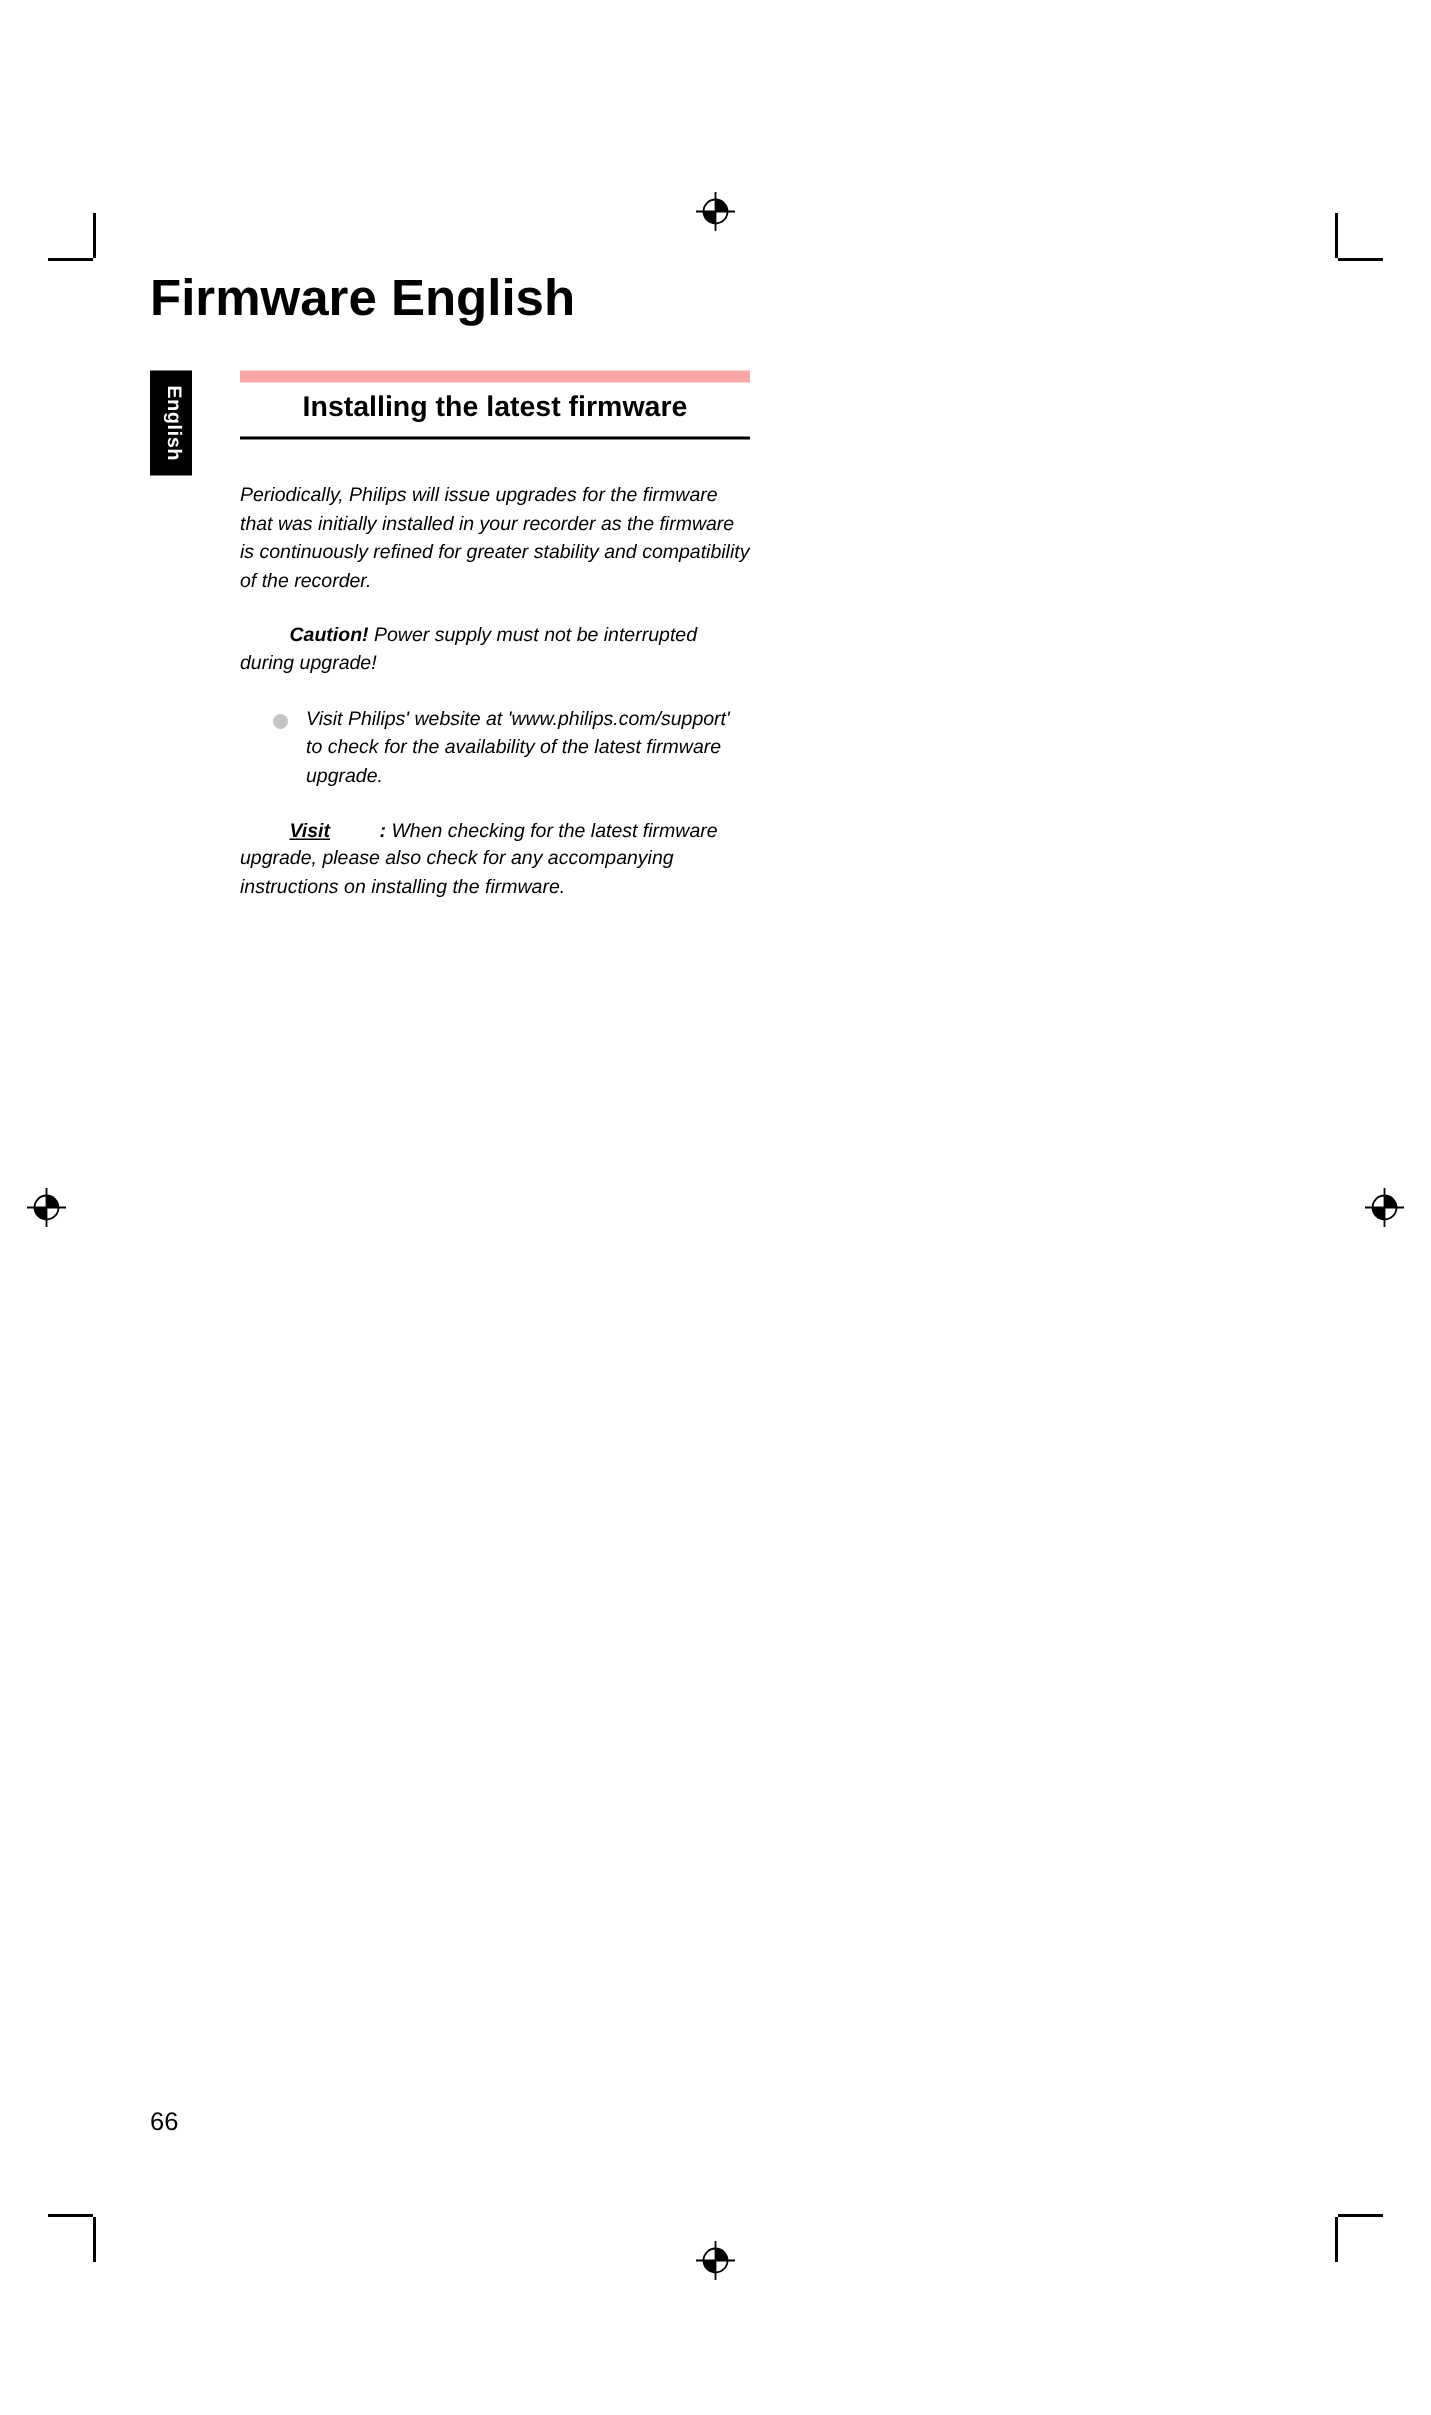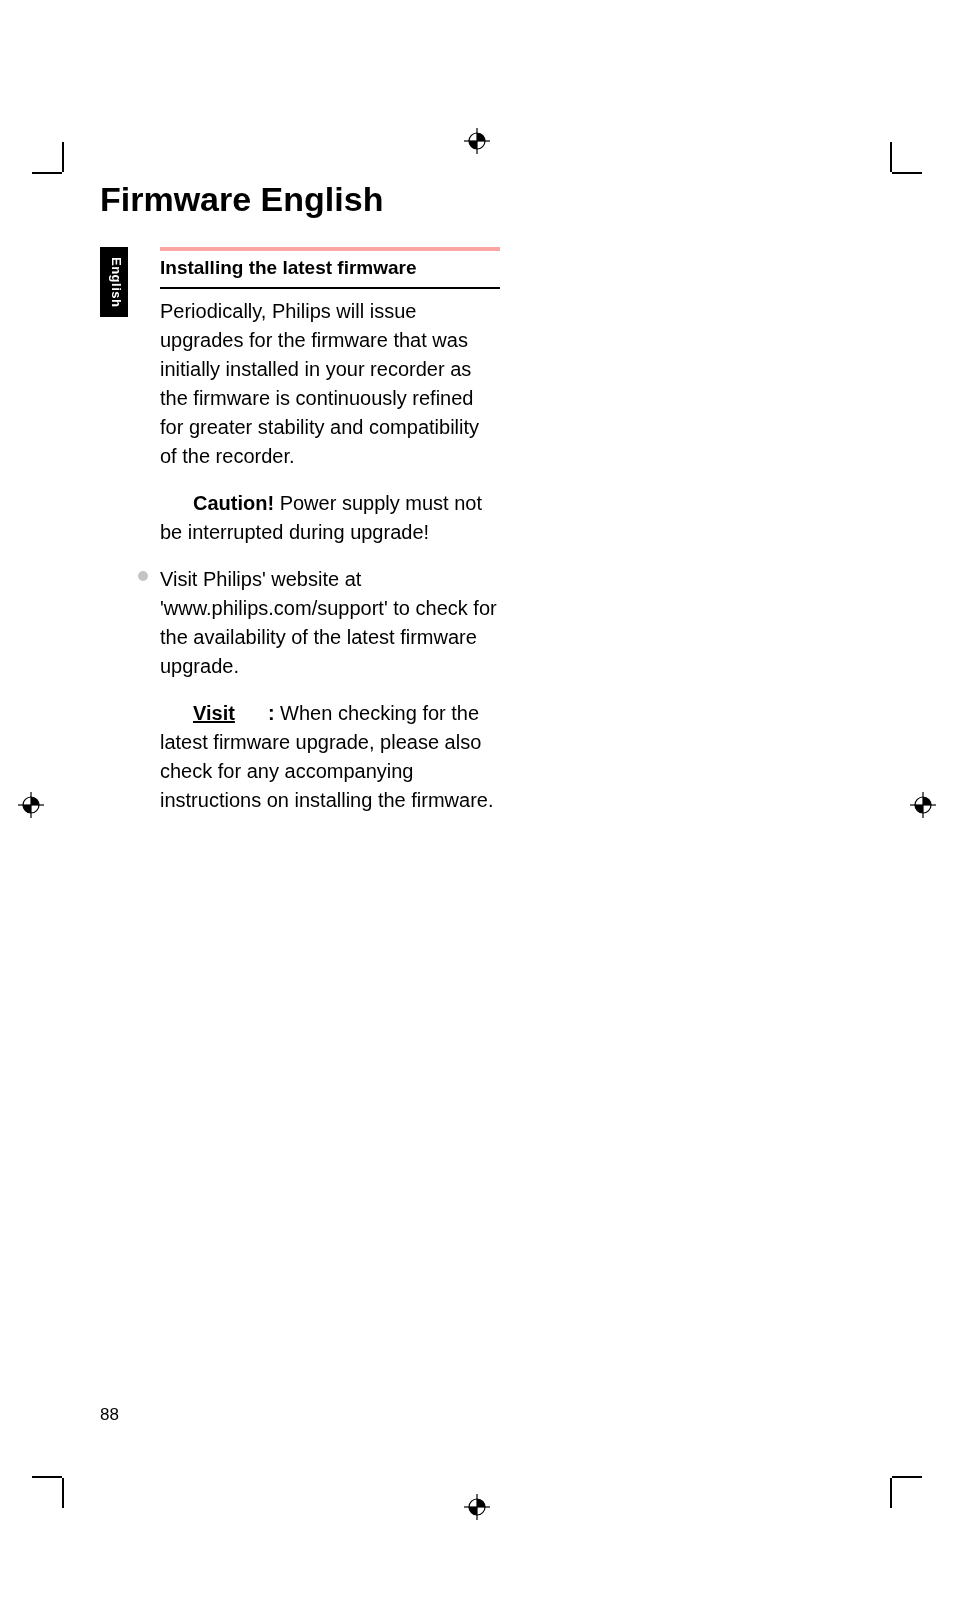--- a/index.html
+++ b/index.html
@@ -82,38 +82,41 @@
     padding: 10px 4px;
     text-align: center;
     flex-shrink: 0;
     margin-right: 32px;
     letter-spacing: 0.5px;
   }
   .column {
     width: 340px;
   }
   .section-head {
-    border-top: 4px solid #fca5a5;
+    border-top: 8px solid #fca5a5;
     border-bottom: 2px solid #000;
     padding: 6px 0 8px 0;
-    margin-bottom: 8px;
+    margin-bottom: 28px;
+    text-align: center;
   }
   .section-head-text {
     font-size: 19px;
     font-weight: bold;
   }
   .para {
-    font-size: 20px;
+    font-size: 13px;
     line-height: 1.45;
     margin-bottom: 18px;
+    font-style: italic;
   }
   .bullet-row {
     display: flex;
     align-items: flex-start;
     margin-bottom: 18px;
+    margin-left: 44px;
   }
   .bullet-dot {
     width: 10px;
     height: 10px;
     border-radius: 50%;
     background: #c4c4c4;
     margin-top: 6px;
     margin-right: 12px;
     margin-left: -22px;
     flex-shrink: 0;
@@ -194,13 +197,13 @@
         <p class="para" style="margin-bottom:0">Visit Philips' website at 'www.philips.com/support' to check for the availability of the latest firmware upgrade.</p>
       </div>
 
       <p class="para">
         <span class="bold underline">Visit</span><span class="bold">:</span><span> When checking for the latest firmware upgrade, please also check for any accompanying instructions on installing the firmware.</span>
       </p>
     </div>
   </div>
 </div>
 
-<div class="page-number">88</div>
+<div class="page-number">66</div>
 
 </body></html>

